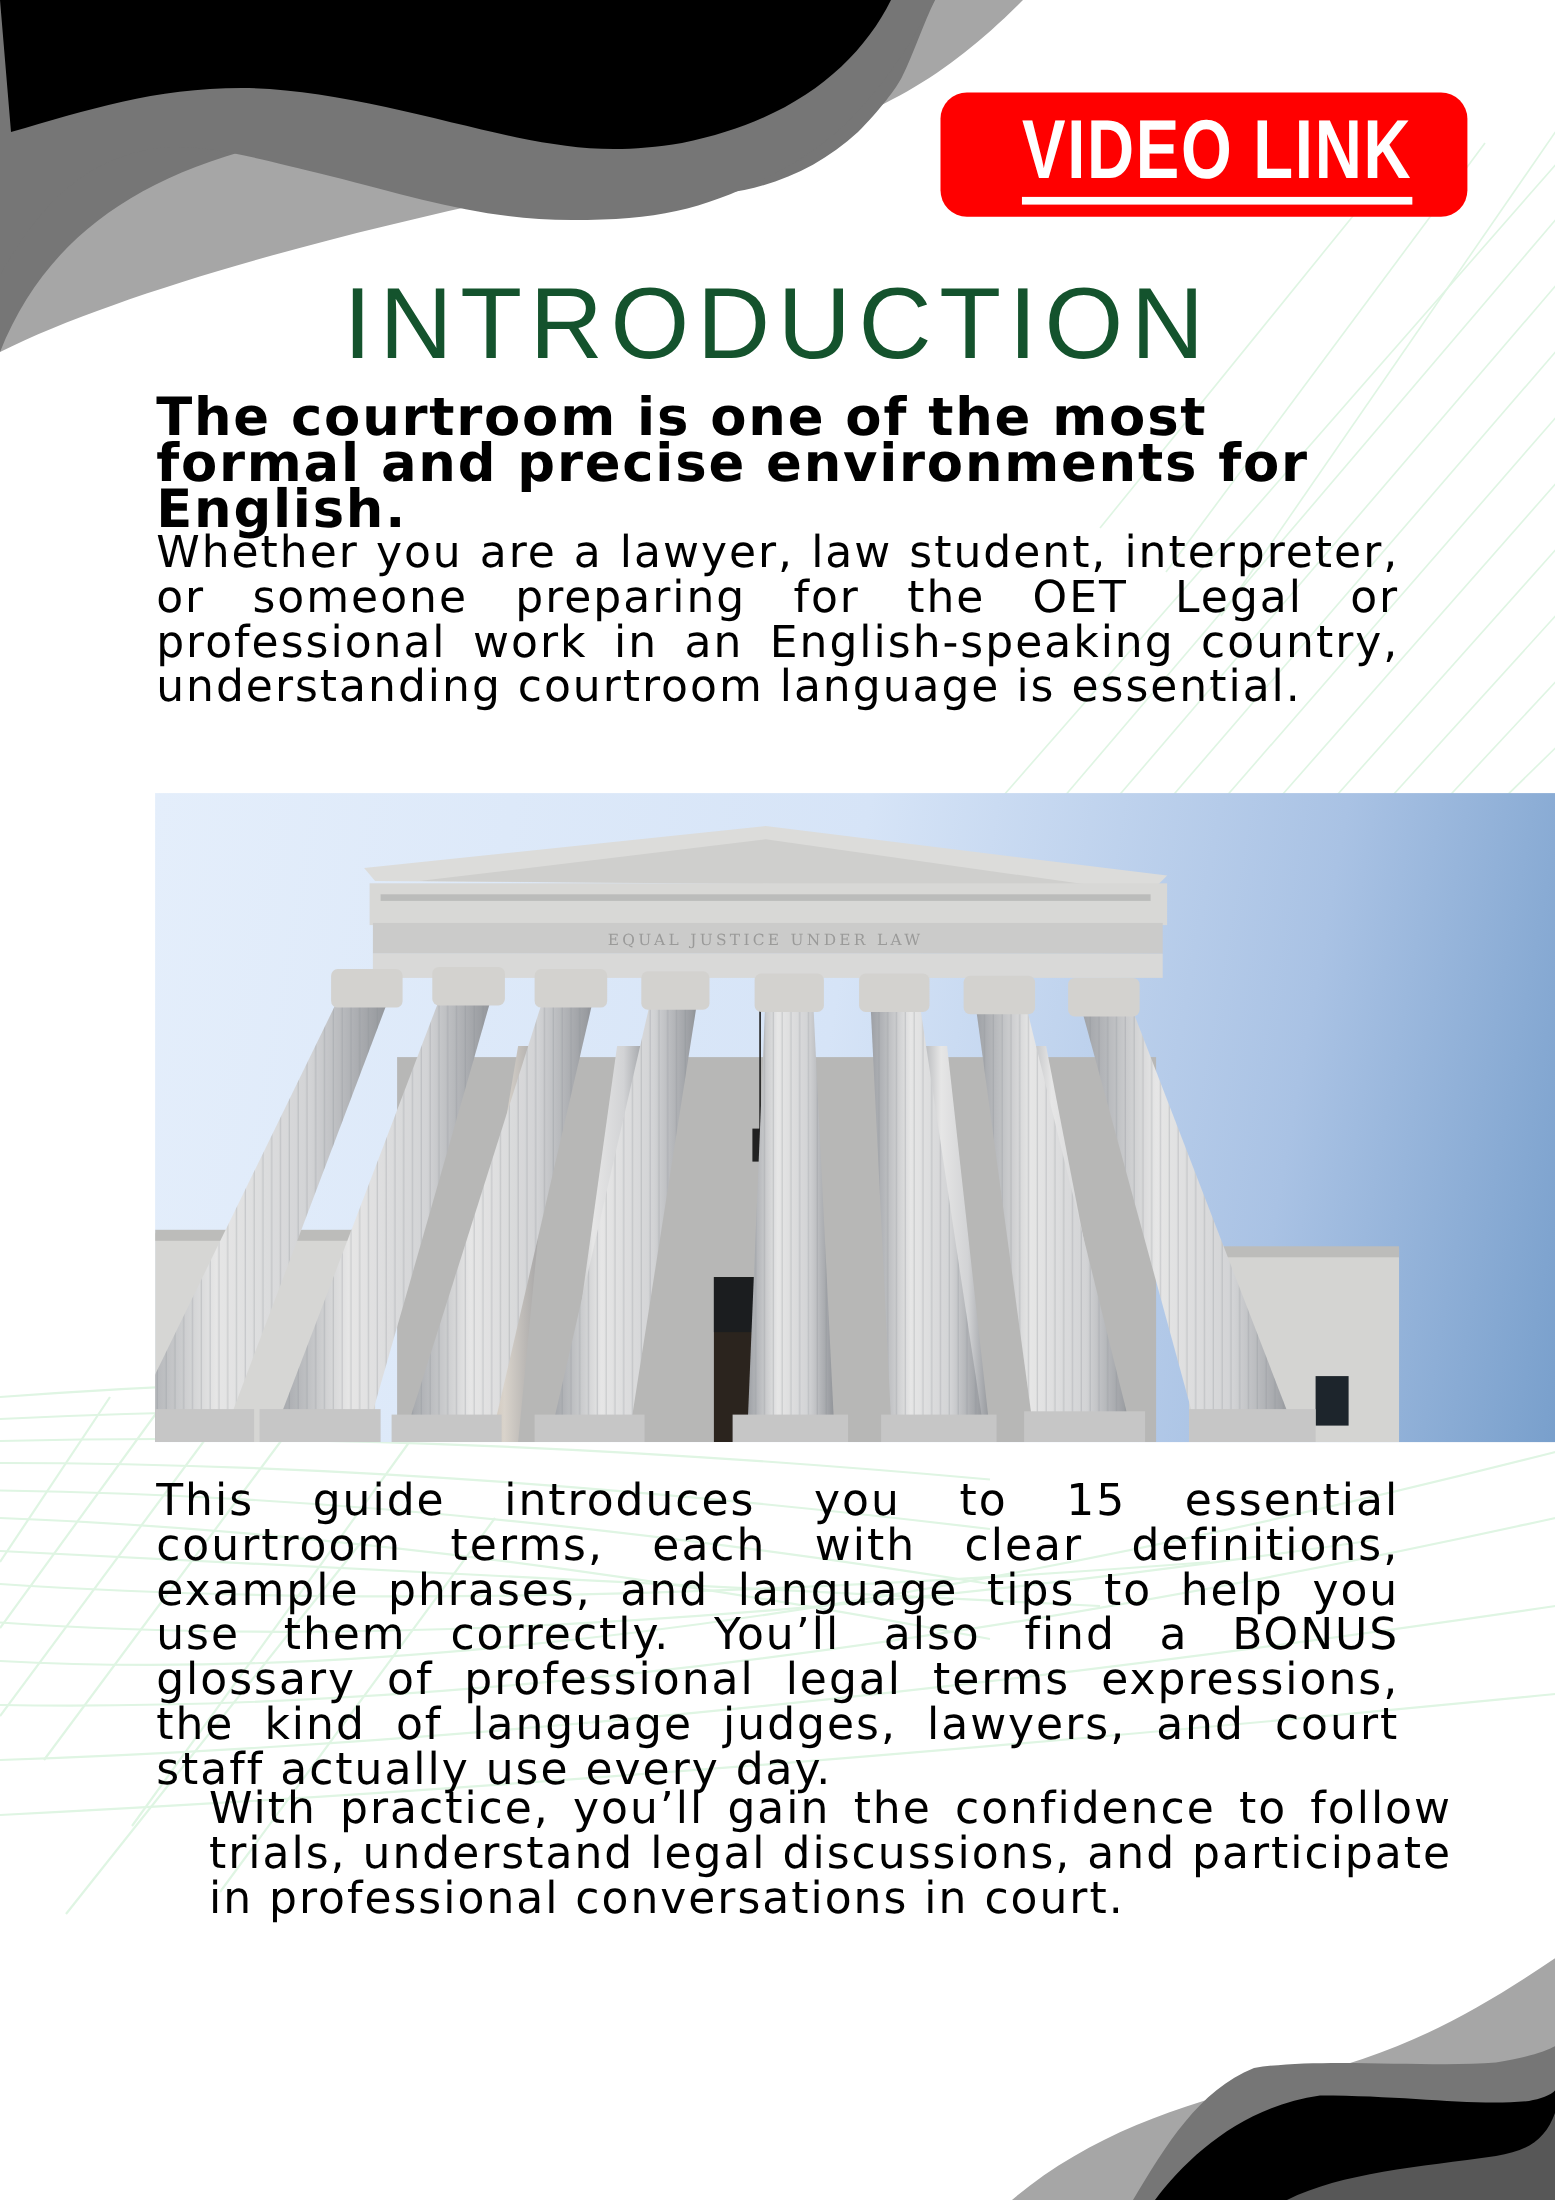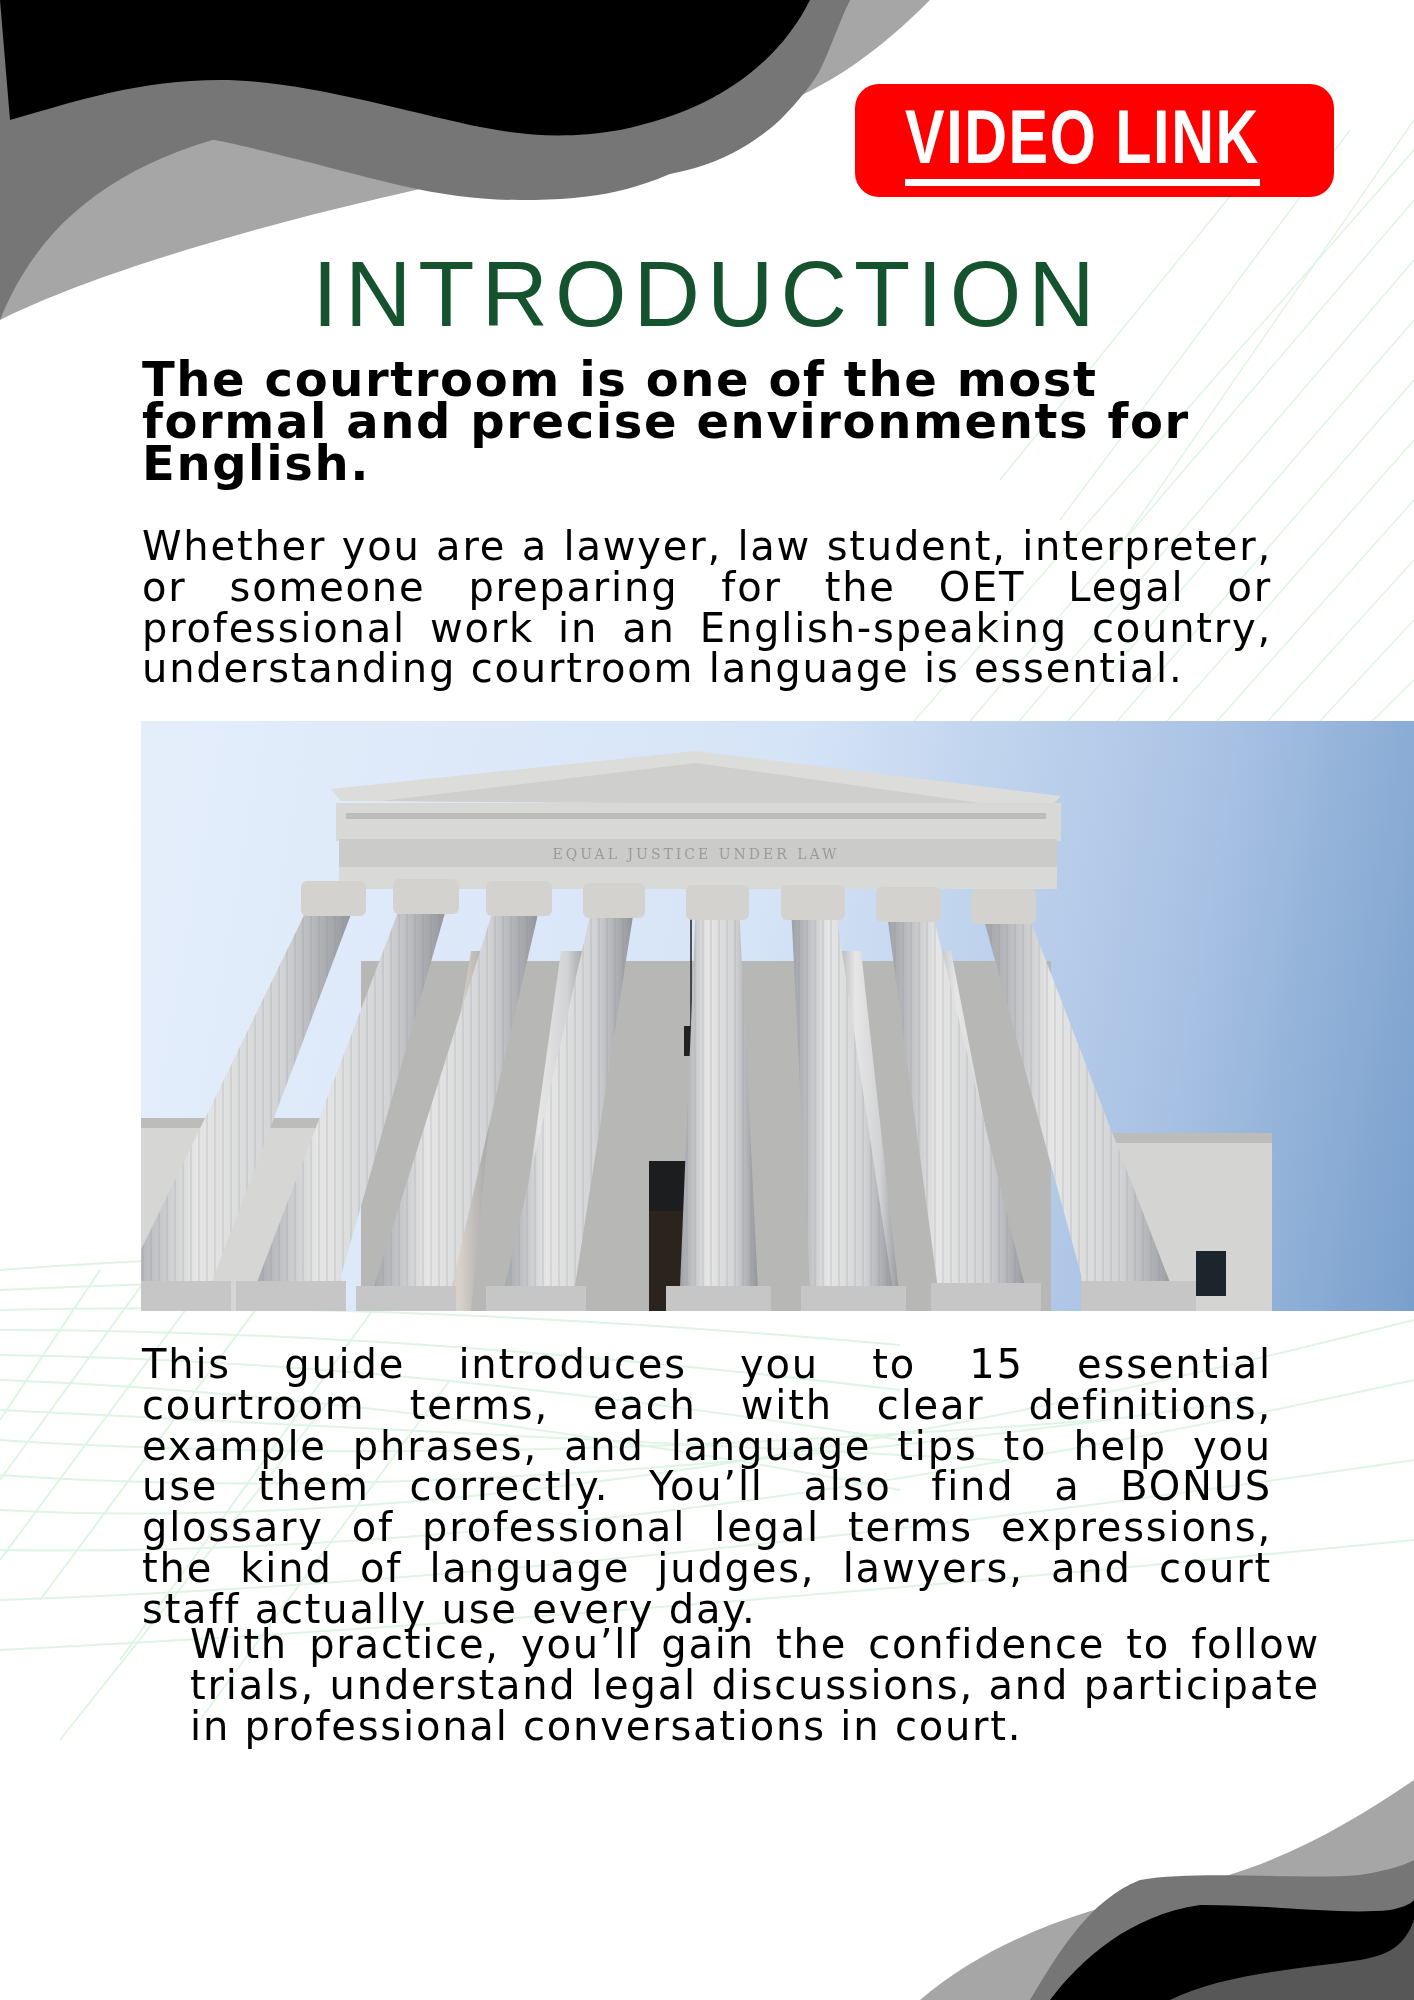--- a/index.html
+++ b/index.html
@@ -3,21 +3,21 @@
 <meta charset="utf-8">
 <style>
   * { margin: 0; padding: 0; box-sizing: border-box; }
   html, body { width: 1414px; height: 2000px; background: #ffffff; overflow: hidden; }
   body { position: relative; font-family: "DejaVu Sans", sans-serif; color: #000; }
 
   .bg-layer { position: absolute; left: 0; top: 0; width: 1414px; height: 2000px; pointer-events: none; }
 
   .video-link {
     position: absolute; left: 855px; top: 84px; width: 479px; height: 113px;
-    background: #ff0000; border-radius: 24px; display: flex; align-items: center; justify-content: flex-start;
+    background: #ff0000; border-radius: 24px; display: flex; align-items: center; justify-content: flex-end;
     text-decoration: none; cursor: pointer;
   }
   .video-link span {
     font-family: "Liberation Sans", sans-serif; font-weight: bold; color: #ffffff;
     font-size: 76px; letter-spacing: 2px; line-height: 1;
     transform: scaleX(0.78); display: inline-block;
     border-bottom: 7px solid #ffffff; padding-bottom: 4px; margin-top: 4px;
   }
 
   .title {
@@ -28,21 +28,21 @@
 
   .content { position: absolute; left: 142px; width: 1130px; }
   .lead {
     top: 358px; font-family: "DejaVu Sans", sans-serif; font-weight: bold;
     font-size: 48px; line-height: 42px; letter-spacing: 1.6px;
   }
   .para {
     font-family: "DejaVu Sans", sans-serif; font-weight: normal; font-size: 40px;
     line-height: 40.8px; letter-spacing: 1.8px; text-align: justify; text-align-last: left;
   }
-  .p1 { top: 482px; margin-top: 44px; }
+  .p1 { top: 482px; }
   .p2 { top: 1344px; }
   .p3 { top: 1624px; margin-left: 48px; }
 
   .photo {
     position: absolute; left: 141px; top: 721px; width: 1344px; height: 590px; overflow: hidden;
     background: linear-gradient(100deg, #e4eefb 0%, #d6e4f7 45%, #a9c2e4 75%, #6d97c6 100%);
   }
   .photo svg { display: block; }
 </style>
 </head>

